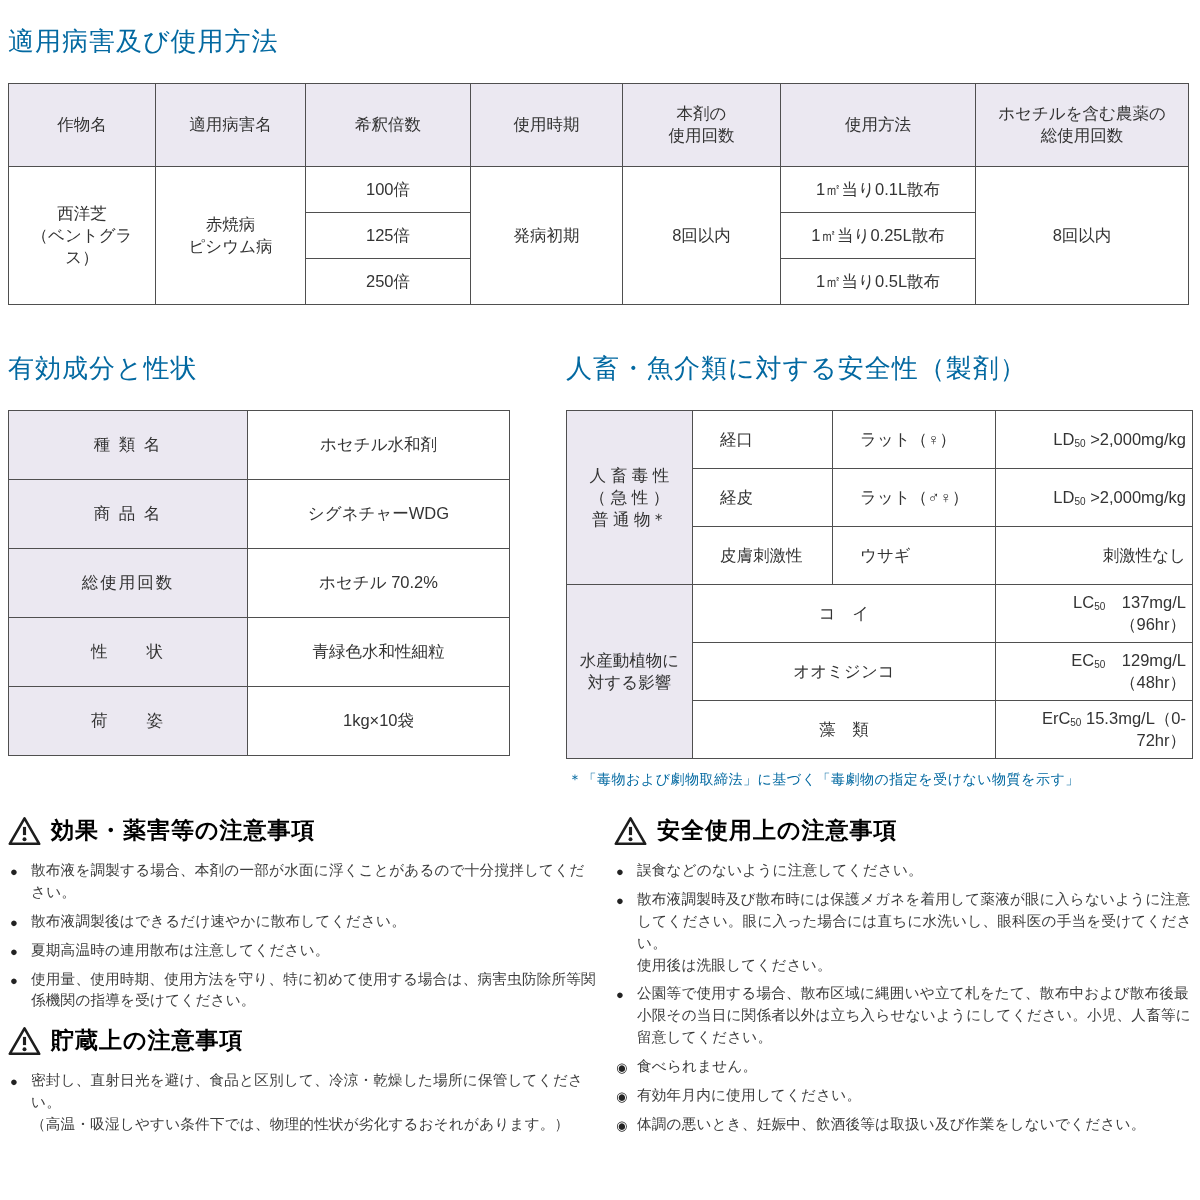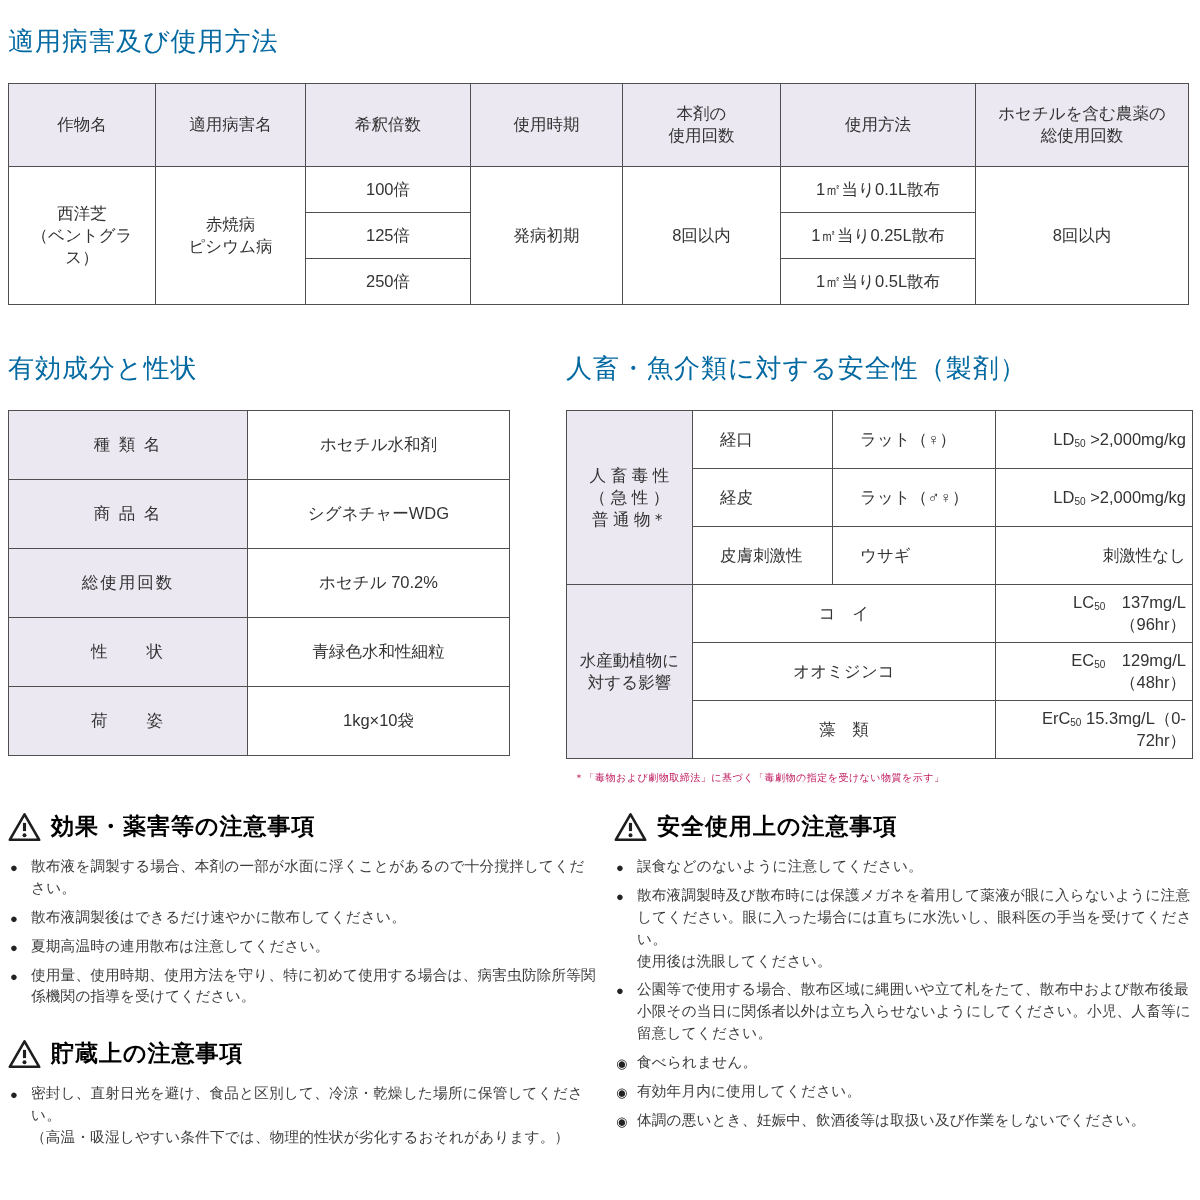--- a/index.html
+++ b/index.html
@@ -39,41 +39,41 @@
   .ing-tbl th, .ing-tbl td { height:64px; }
   .ing-tbl th .pre { letter-spacing:2px; }
 
   .safety-tbl { width:626px; }
   .safety-tbl th, .safety-tbl td { height:53px; font-size:16px; }
   .safety-tbl td.lft { text-align:left; padding-left:27px; }
   .safety-tbl td.val { text-align:right; padding-left:13px; }
   .sub { font-size:10px; position:relative; top:2px; letter-spacing:0; }
 
   .footnote {
-    margin:12px 0 0 8px; font-size:10px; color:#be185d; letter-spacing:0.5px;
+    margin:12px 0 0 2px; font-size:14px; color:#0369a1; letter-spacing:0.5px;
   }
 
   
   .notes { display:flex; margin-top:26px; min-height:332px; }
   .notes-left { width:590px; margin-right:16px; }
   .notes-right { width:578px; }
   .nheading {
     display:flex; align-items:center; gap:10px;
     font-size:23px; font-weight:bold; color:#000000; margin:0 0 14px 0;
     letter-spacing:1px;
   }
   .warn-svg { width:33px; height:30px; display:block; }
   ul.nlist { list-style:none; margin:0 0 0 2px; padding:0; }
   ul.nlist li {
     display:flex; align-items:flex-start; margin-bottom:7px;
     font-size:14.6px; line-height:1.5; color:#3d3d3d;
   }
   ul.nlist .blt { flex:0 0 21px; font-size:13px; padding-top:2px; color:#222; }
   ul.nlist .ntext { white-space:pre-line; letter-spacing:0.2px; }
-  .storage-sec { margin-top:30px; }
+  .storage-sec { margin-top:13px; }
 </style>
 </head>
 <body>
 
 <div class="page">
 
   <section>
     <h2 class="ptitle">適用病害及び使用方法</h2>
 
     <table class="tbl usage-tbl">

